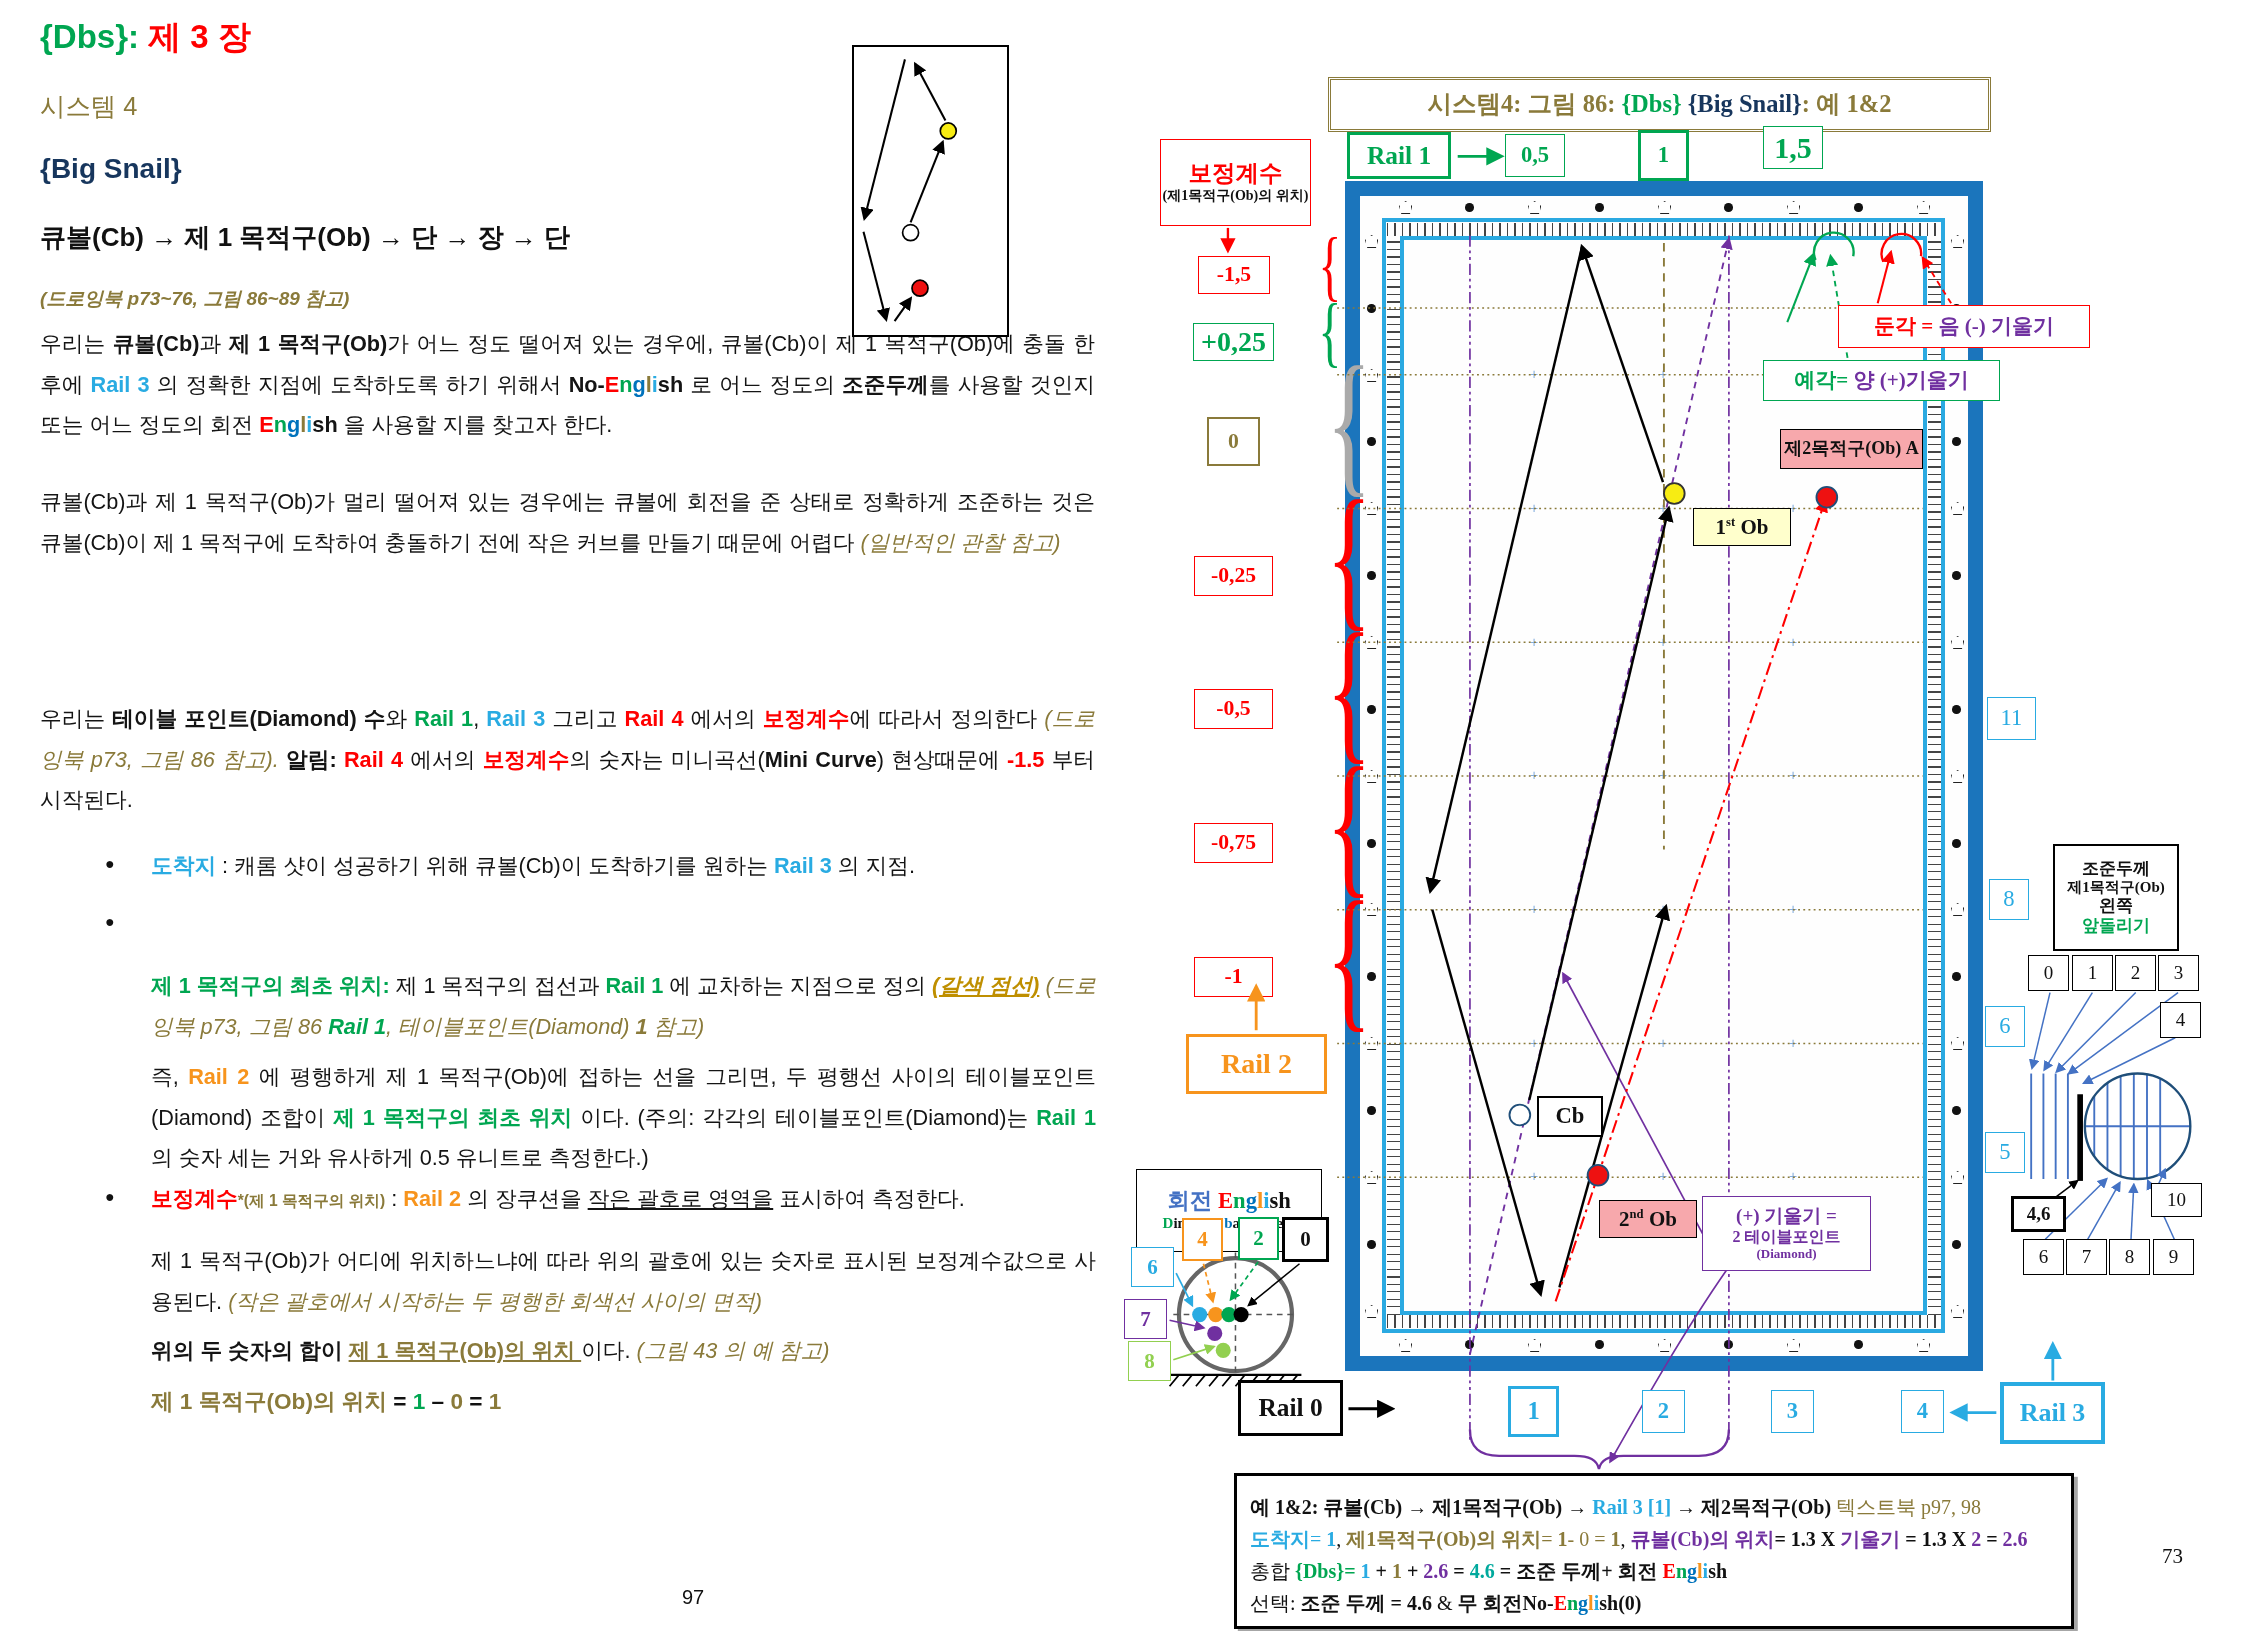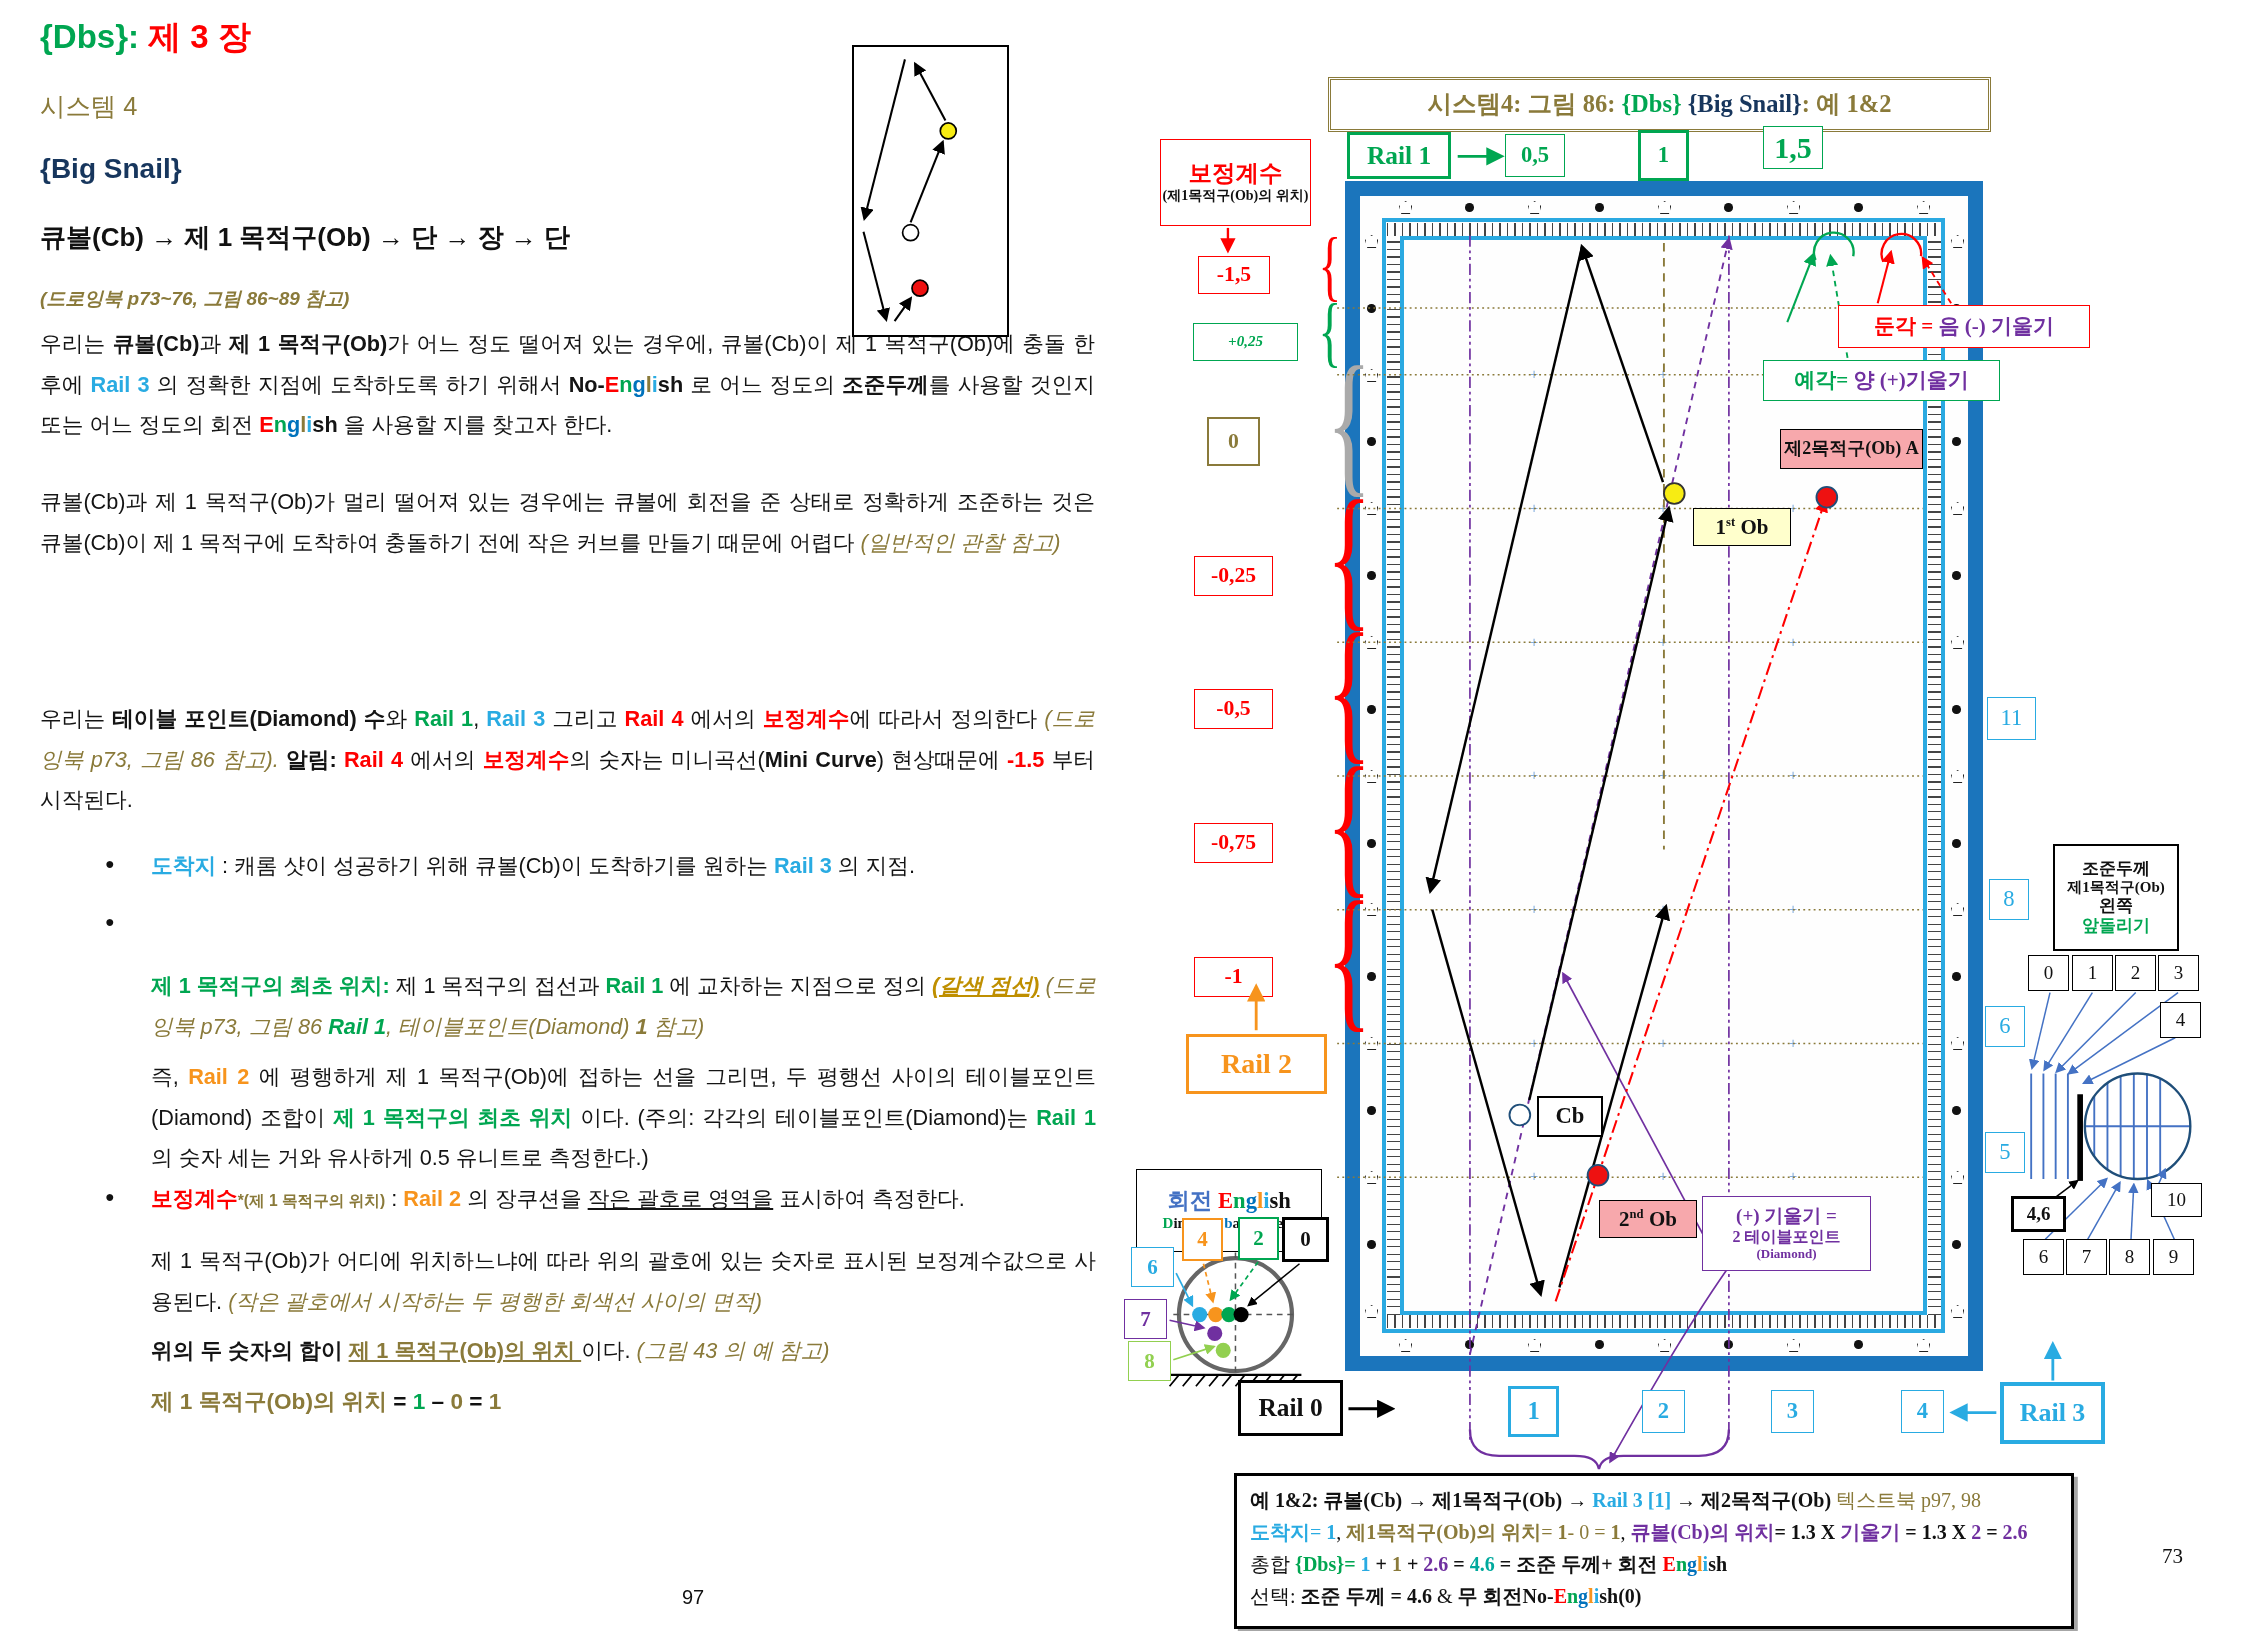--- a/index.html
+++ b/index.html
@@ -134,21 +134,21 @@
       <div class="plus" style="left: 1659px; top: 1169px;">+</div>
       <div class="plus" style="left: 1789px; top: 367px;">+</div>
       <div class="plus" style="left: 1789px; top: 501px;">+</div>
       <div class="plus" style="left: 1789px; top: 635px;">+</div>
       <div class="plus" style="left: 1789px; top: 768px;">+</div>
       <div class="plus" style="left: 1789px; top: 902px;">+</div>
       <div class="plus" style="left: 1789px; top: 1036px;">+</div>
       <div class="plus" style="left: 1789px; top: 1169px;">+</div>
       <div class="bx" style="left: 1198px; top: 256px; width: 72px; height: 38px; border: 1.4px solid rgb(255, 0, 0); color: rgb(255, 0, 0); font-size: 21.7px;">-1,5</div>
       <div class="brace" style="left: 1311px; top: 226px; font-size: 79px; color: rgb(255, 0, 0);">{</div>
-      <div class="bx" style="left: 1193px; top: 323px; width: 105px; height: 38px; border: 1.4px solid rgb(0, 166, 81); color: rgb(0, 166, 81); font-size: 15px; font-style: italic;">+0,25</div>
+      <div class="bx" style="left: 1193px; top: 323px; width: 81px; height: 38px; border: 1.4px solid rgb(0, 166, 81); color: rgb(0, 166, 81); font-size: 28px;">+0,25</div>
       <div class="brace" style="left: 1311px; top: 292px; font-size: 79px; color: rgb(0, 166, 81);">{</div>
       <div class="bx" style="left: 1207px; top: 417px; width: 53px; height: 49px; border: 2.8px solid rgb(138, 122, 58); color: rgb(138, 122, 58); font-size: 21.7px;">0</div>
       <div class="brace" style="left: 1311px; top: 344px; font-size: 158px; color: rgb(170, 170, 170);">{</div>
       <div class="bx" style="left: 1194px; top: 556px; width: 79px; height: 40px; border: 1.4px solid rgb(255, 0, 0); color: rgb(255, 0, 0); font-size: 21.7px;">-0,25</div>
       <div class="brace" style="left: 1311px; top: 478px; font-size: 158px; color: rgb(255, 0, 0);">{</div>
       <div class="bx" style="left: 1194px; top: 689px; width: 79px; height: 40px; border: 1.4px solid rgb(255, 0, 0); color: rgb(255, 0, 0); font-size: 21.7px;">-0,5</div>
       <div class="brace" style="left: 1311px; top: 611px; font-size: 158px; color: rgb(255, 0, 0);">{</div>
       <div class="bx" style="left: 1194px; top: 823px; width: 79px; height: 40px; border: 1.4px solid rgb(255, 0, 0); color: rgb(255, 0, 0); font-size: 21.7px;">-0,75</div>
       <div class="brace" style="left: 1311px; top: 745px; font-size: 158px; color: rgb(255, 0, 0);">{</div>
       <div class="bx" style="left: 1194px; top: 957px; width: 79px; height: 40px; border: 1.4px solid rgb(255, 0, 0); color: rgb(255, 0, 0); font-size: 21.7px;">-1</div>
@@ -374,21 +374,21 @@
   <div class="bx" style="left:2115px;top:955px;width:41px;height:36px;border:1.9px solid #000;font-size:19px;font-weight:normal">2</div>
   <div class="bx" style="left:2158px;top:955px;width:41px;height:36px;border:1.9px solid #000;font-size:19px;font-weight:normal">3</div>
   <div class="bx" style="left:2160px;top:1002px;width:41px;height:36px;border:1.9px solid #000;font-size:19px;font-weight:normal">4</div>
   <div class="bx" style="left:2011px;top:1196px;width:55px;height:36px;border:3.8px solid #000;font-size:19px">4,6</div>
   <div class="bx" style="left:2151px;top:1183px;width:51px;height:34px;border:1.9px solid #000;font-size:19px;font-weight:normal">10</div>
   <div class="bx" style="left:2023px;top:1239px;width:41px;height:36px;border:1.9px solid #000;font-size:19px;font-weight:normal">6</div>
   <div class="bx" style="left:2066px;top:1239px;width:41px;height:36px;border:1.9px solid #000;font-size:19px;font-weight:normal">7</div>
   <div class="bx" style="left:2109px;top:1239px;width:41px;height:36px;border:1.9px solid #000;font-size:19px;font-weight:normal">8</div>
   <div class="bx" style="left:2153px;top:1239px;width:41px;height:36px;border:1.9px solid #000;font-size:19px;font-weight:normal">9</div>
 
-  <div class="bx" style="left:1234px;top:1473px;width:840px;height:156px;border:3.3px solid #000;box-shadow:3.8px 3.8px 0 rgba(0,0,0,.35);align-items:flex-start;justify-content:flex-start;padding:7.5px 13px;font-weight:normal">
+  <div class="bx" style="left:1234px;top:1473px;width:840px;height:156px;border:3.3px solid #000;box-shadow:3.8px 3.8px 0 rgba(0,0,0,.35);align-items:flex-start;justify-content:flex-end;padding:7.5px 13px;font-weight:normal">
     <div style="font-size:20px;line-height:1.6;text-align:left"><span class="t-b">예 1&amp;2: </span><span class="t-b">큐볼(Cb) → 제1목적구(Ob) → </span><span class="t-c t-b">Rail 3 [1]</span><span class="t-b"> → 제2목적구(Ob)</span><span>        </span><span class="t-ol">텍스트북 p97, 98</span></div>
     <div style="font-size:20px;line-height:1.6;text-align:left"><span class="t-c t-b">도착지</span><span class="t-c">= </span><span class="t-c t-b">1</span><span>, </span><span class="t-ol t-b">제1목적구(Ob)의 위치</span><span class="t-ol">= </span><span class="t-ol t-b">1</span><span class="t-ol">- </span><span class="t-ol">0</span><span class="t-ol"> = </span><span class="t-ol t-b">1</span><span>, </span><span class="t-p t-b">큐볼(Cb)의 위치</span><span class="t-b">= </span><span class="t-b">1.3 X </span><span class="t-p t-b">기울기</span><span class="t-b"> = </span><span class="t-b">1.3 X </span><span class="t-p t-b">2</span><span class="t-b"> = </span><span class="t-p t-b">2.6</span></div>
     <div style="font-size:20px;line-height:1.6;text-align:left"><span>총합  </span><span class="t-g t-b">{Dbs}</span><span class="t-g t-b">= </span><span class="t-c t-b">1</span><span class="t-b"> + </span><span class="t-ol t-b">1</span><span class="t-b"> + </span><span class="t-p t-b">2.6</span><span class="t-b"> = </span><span class="t-g2 t-b">4.6</span><span class="t-b"> = </span><span class="t-b">조준 두께</span><span class="t-b">+ </span><span class="t-b">회전 </span><span class="t-r t-b">E</span><span class="t-g t-b">n</span><span class="t-bl t-b">g</span><span class="t-o t-b">l</span><span class="t-c t-b">i</span><span class="t-b">sh</span></div>
     <div style="font-size:20px;line-height:1.6;text-align:left"><span>선택: </span><span class="t-b">조준 두께</span><span class="t-b"> = </span><span class="t-b">4.6</span><span>  &amp;  </span><span class="t-b">무 회전</span><span class="t-b">No-</span><span class="t-r t-b">E</span><span class="t-g t-b">n</span><span class="t-bl t-b">g</span><span class="t-o t-b">l</span><span class="t-c t-b">i</span><span class="t-b">sh</span><span class="t-b">(0)</span></div>
   </div>
 
 </div>
 
 
 </body></html>

